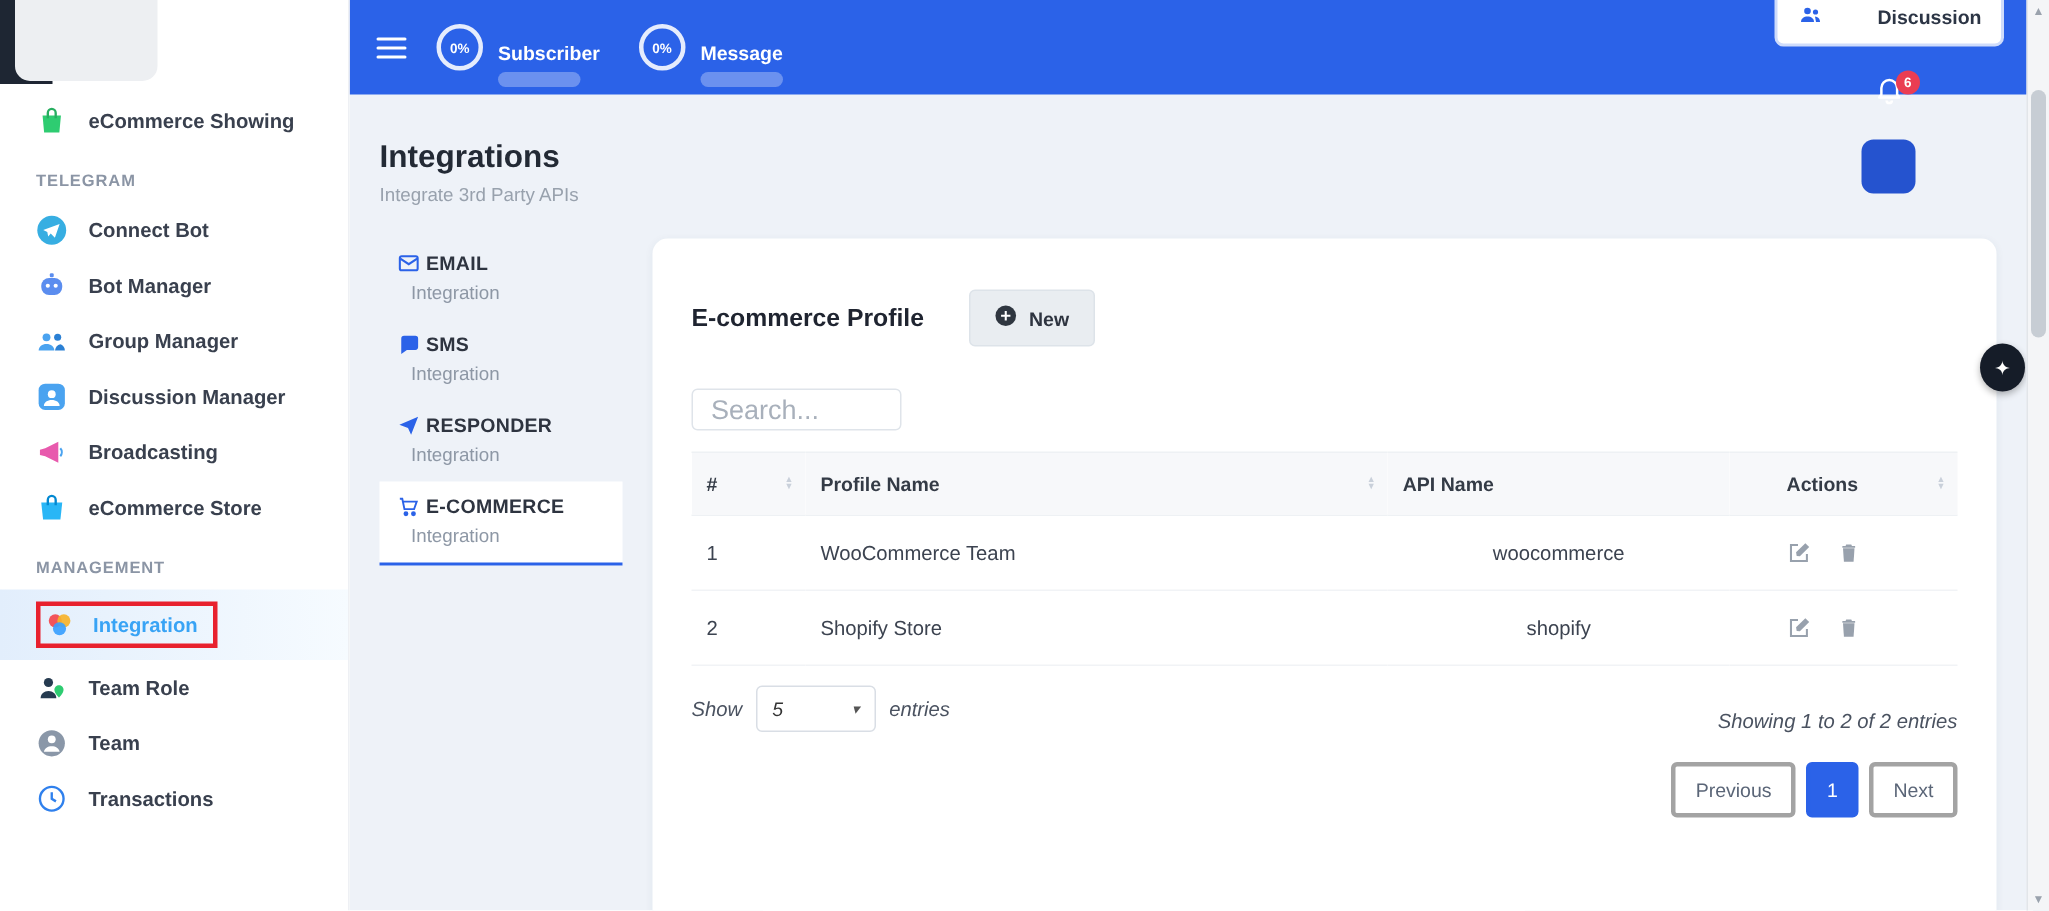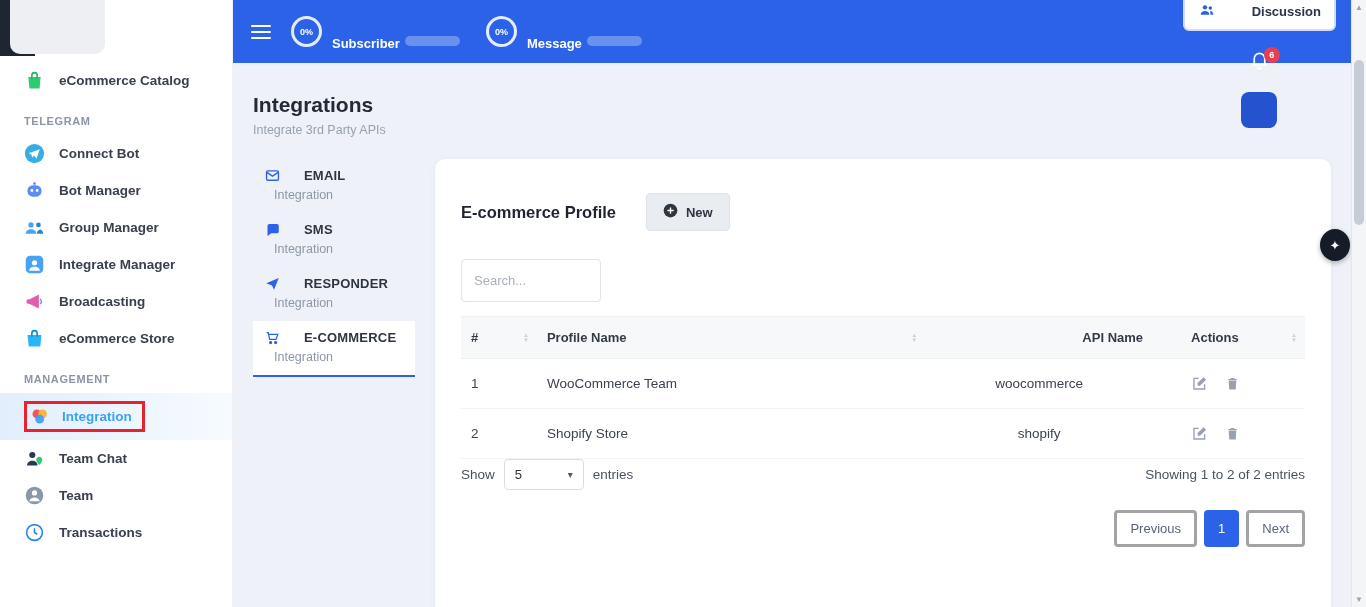--- a/index.html
+++ b/index.html
@@ -21,66 +21,66 @@
 
   
   .main { flex:1; display:flex; flex-direction:column; background:#eef2f8; min-width:0; }
 
   
   .navbar { height:63px; flex-shrink:0; background:#2b62e8; display:flex; align-items:center; padding:0 30px 0 18px; }
   .hamburger { width:20px; display:flex; flex-direction:column; gap:4px; cursor:pointer; margin-right:20px; }
   .hamburger span { display:block; height:2px; background:#fff; border-radius:2px; }
   .stat { display:flex; align-items:center; gap:10px; margin-right:26px; }
   .ring { width:31px; height:31px; border-radius:50%; border:3px solid rgba(255,255,255,.88); color:#fff; font-size:9px; font-weight:700; display:flex; align-items:center; justify-content:center; }
-  .stat-col { display:flex; gap:5px;margin-top:23px; }
+  .stat-col { display:flex; flex-direction:column; gap:5px;margin-top:23px; }
   .stat-label { color:#fff; font-size:13px; font-weight:700; }
   .stat-pill { width:55px; height:10px; border-radius:5px; background:rgba(255,255,255,.30); }
   .nav-right { margin-left:auto; display:flex; align-items:center; gap:18px;flex-direction:column; }
   .nav-btn { background:#fff; border-radius:6px; padding:8px 13px; display:flex; align-items:center; gap:8px; font-size:13px; font-weight:700; color:#2c3545; cursor:pointer; }
   .nav-btn.yt { border:2px solid #ffd2da; }
   .nav-btn.disc { border:2px solid #cfdcfb;gap:36px; }
   .bell-wrap { position:relative; cursor:pointer; margin:0 6px; }
   .badge { position:absolute; top:-2px; right:-10px; width:16px; height:16px; border-radius:50%; background:#ea3d53; color:#fff; font-size:9px; font-weight:700; display:flex; align-items:center; justify-content:center; }
   .avatar { width:36px; height:36px; border-radius:8px; background:#2553cf; cursor:pointer; }
 
   
   .content { flex:1; padding:14px 35px 16px 20px; overflow:hidden; }
   .page-title { font-size:21px; font-weight:700; color:#232a35; margin-top:16px; }
   .page-subtitle { font-size:12.5px; color:#98a1ad; margin-top:6px; }
   .content-row { display:flex; align-items:flex-start; gap:20px; margin-top:22px; }
 
   
   .integration-menu { width:162px; flex-shrink:0; display:flex; flex-direction:column; }
   .imenu-item { padding:9px 12px 11px 12px; cursor:pointer; }
-  .imenu-head { display:flex; align-items:center; gap:24px; }
+  .imenu-head { display:flex; align-items:center; gap:4px; }
   .imenu-icon svg { width:15px; height:15px; display:block; }
   .imenu-name { font-size:13px; font-weight:700; color:#2e3440; letter-spacing:.2px; }
   .imenu-sub { font-size:12.5px; color:#8d97a5; margin:5px 0 0 9px; }
   .imenu-item.active { background:#fff; border-bottom:2px solid #2b62e8; }
 
   
   .card { flex:1; background:#fff; border-radius:10px; box-shadow:0 1px 6px rgba(40,60,90,.06); padding:34px 26px 30px 26px; height:560px; }
   .profile-row { display:flex; align-items:center; gap:30px; }
   .profile-title { font-size:16.5px; font-weight:700; color:#1f2430; }
   .new-btn { background:#e9edf1; border:1px solid #dde3e9; border-radius:4px; padding:9px 16px; font-size:13px; font-weight:600; color:#2e3440; display:flex; align-items:center; gap:8px; cursor:pointer; }
-  .search-input { margin-top:28px; width:140px; height:43px; border:1px solid #dfe4ea; border-radius:4px; padding:0 12px; font-size:13px; color:#333; outline:none; display:block; font-family:"Liberation Sans", sans-serif; }
+  .search-input { margin-top:28px; width:140px; height:28px; border:1px solid #dfe4ea; border-radius:4px; padding:0 12px; font-size:18px; color:#333; outline:none; display:block; font-family:"Liberation Sans", sans-serif; }
   .search-input::placeholder { color:#a8b0bb; }
 
   table { width:100%; border-collapse:collapse; margin-top:14px; }
   thead th { background:#f7f8fa; border-top:1px solid #eef1f4; border-bottom:1px solid #eef1f4; padding:13px 10px; font-size:13px; font-weight:700; color:#343b46; text-align:left; position:relative; }
   th.c-num { width:9%; }  th.c-profile { width:46%; }
-  th.c-api { width:27%; text-align:right; }  th.c-actions { width:18%; padding-left:38px; }
+  th.c-api { width:27%; text-align:left; }  th.c-actions { width:18%; padding-left:38px; }
   tbody td { padding:16px 10px; font-size:13.5px; color:#3c4350; border-bottom:1px solid #f1f3f6; }
   td.c-api { text-align:center; }
   td.c-actions { padding-left:38px; }
   .sort { position:absolute; right:8px; top:50%; transform:translateY(-50%); display:flex; flex-direction:column; align-items:center; color:#c9d0da; font-size:6px; line-height:5px; cursor:pointer; }
   .action-btn { display:inline-flex; margin-right:12px; cursor:pointer; vertical-align:middle; }
   .action-btn svg { width:17px; height:17px; }
 
-  .table-footer { display:flex; justify-content:space-between; align-items:center; margin-top:0; font-size:13.5px; color:#4a5260; }
+  .table-footer { display:flex; justify-content:space-between; align-items:flex-end; margin-top:13px; font-size:13.5px; color:#4a5260;font-style:italic; }
   .show-group { display:flex; align-items:center; gap:9px; }
   .select-box { width:80px; height:31px; border:1px solid #d9dee5; border-radius:4px; background:#fff; display:flex; align-items:center; justify-content:space-between; padding:0 10px; font-size:13px; color:#333; cursor:pointer; }
   .select-box .chev { font-size:10px; color:#555; }
   .pagination { display:flex; justify-content:flex-end; gap:7px; margin-top:20px; }
   .page-btn { padding:8px 13px; border:3px solid #a3a3a3; background:#fff; color:#5a6577; font-size:13px; border-radius:4px; cursor:pointer; }
   .page-btn.current { background:#2b62e8; border-color:#2b62e8; color:#fff; padding:8px 11px; }
 
   
   .ai-fab { position:fixed; right:16px; top:229px; width:30px; height:32px; background:#151c28; border-radius:50%; color:#fff; display:flex; align-items:center; justify-content:center; font-size:13px; cursor:pointer; z-index:20; box-shadow:0 2px 5px rgba(0,0,0,.3); }
 
@@ -101,21 +101,21 @@
       <div class="logo-box"></div>
     </div>
 
     <div class="side-item">
       <span class="sicon">
         <svg viewBox="0 0 24 24">
             <path d="M5 8h14l-1.2 13H6.2L5 8z" fill="#2ecc71"></path>
             <path d="M9 10V6a3 3 0 0 1 6 0v4" stroke="#27ae60" stroke-width="1.8" fill="none"></path>
           </svg>
       </span>
-      <span class="slabel">eCommerce Catalog</span>
+      <span class="slabel">eCommerce Showing</span>
     </div>
 
     <div class="section-title">TELEGRAM</div>
 
     <div class="side-item">
       <span class="sicon">
         <svg viewBox="0 0 24 24">
             <circle cx="12" cy="12" r="11" fill="#37aee2"></circle>
             <path d="M5.5 11.8l12.5-4.6-3.6 10.6-3.2-3.4-1.9 2.4-.7-3.4z" fill="#fff"></path>
           </svg>
@@ -145,21 +145,21 @@
       <span class="slabel">Group Manager</span>
     </div>
     <div class="side-item">
       <span class="sicon">
         <svg viewBox="0 0 24 24">
             <rect x="2" y="2" width="20" height="20" rx="5" fill="#4aa3f0"></rect>
             <circle cx="12" cy="10" r="3" fill="#fff"></circle>
             <path d="M6 19c0-2.8 2.7-4.5 6-4.5s6 1.7 6 4.5z" fill="#fff"></path>
           </svg>
       </span>
-      <span class="slabel">Integrate Manager</span>
+      <span class="slabel">Discussion Manager</span>
     </div>
     <div class="side-item">
       <span class="sicon">
         <svg viewBox="0 0 24 24" fill="#e85aad">
             <path d="M3 10v4l4 1 10 5V4L7 9l-4 1z"></path>
             <path d="M18.5 9a4.5 4.5 0 0 1 0 6" stroke="#4aa3f0" fill="none" stroke-width="1.6"></path>
           </svg>
       </span>
       <span class="slabel">Broadcasting</span>
     </div>
@@ -188,21 +188,21 @@
       </span>
     </div>
     <div class="side-item">
       <span class="sicon">
         <svg viewBox="0 0 24 24">
             <circle cx="9.5" cy="8" r="3.5" fill="#263b50"></circle>
             <path d="M3.5 20c0-3.3 2.7-5.5 6-5.5s6 2.2 6 5.5z" fill="#263b50"></path>
             <path d="M17.5 10c1.9 0 3.5 1.6 3.5 3.5 0 2.6-3.5 6-3.5 6s-3.5-3.4-3.5-6c0-1.9 1.6-3.5 3.5-3.5z" fill="#2ecc71"></path>
           </svg>
       </span>
-      <span class="slabel">Team Chat</span>
+      <span class="slabel">Team Role</span>
     </div>
     <div class="side-item">
       <span class="sicon">
         <svg viewBox="0 0 24 24">
             <circle cx="12" cy="12" r="10" fill="#8a97a8"></circle>
             <circle cx="12" cy="9" r="3" fill="#fff"></circle>
             <path d="M6 18.5c.5-2.8 3-4.3 6-4.3s5.5 1.5 6 4.3z" fill="#fff"></path>
           </svg>
       </span>
       <span class="slabel">Team</span>

